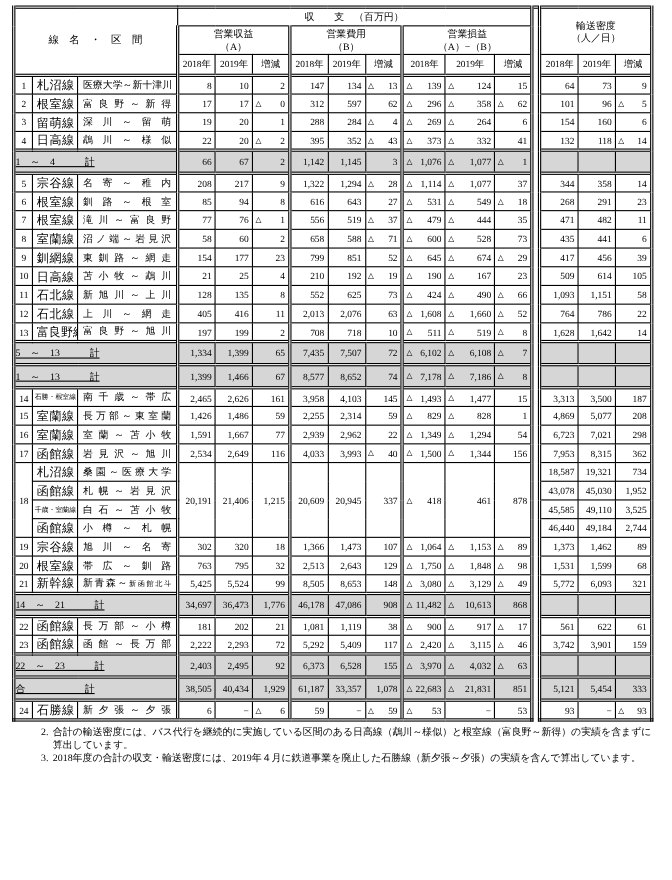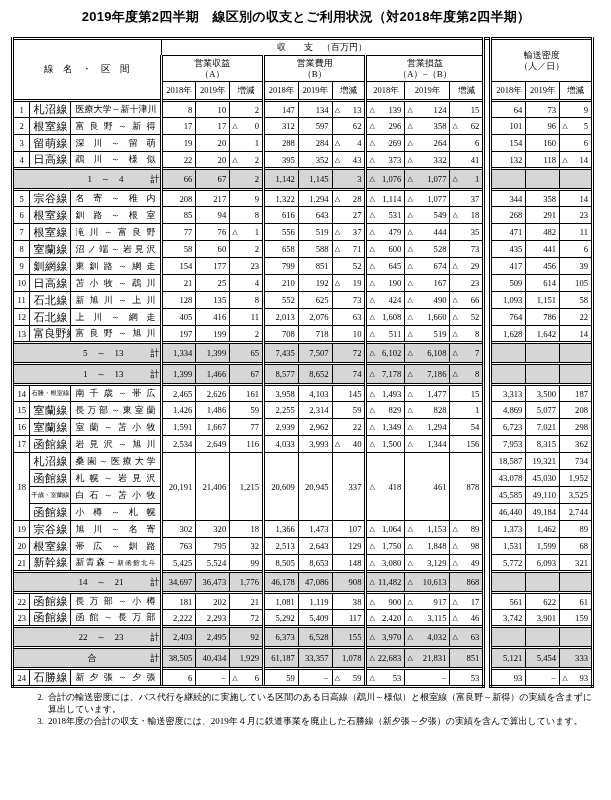--- a/index.html
+++ b/index.html
@@ -25,35 +25,34 @@
   .gap{border-top:none !important;border-bottom:none !important;
        border-left:none;border-right:none;background:#fff !important;}
   .dr{height:17px;}
   .sub{height:21px;}
   .sub td{background:#d6d6d6;}
   .no{text-align:center;font-size:8.6px;}
   .line{text-align:justify;text-align-last:justify;padding:0 3px;font-size:11px;}
   .line.small{font-size:6.3px;text-align:center;text-align-last:center;padding:0 1px;}
   .sec{text-align:justify;text-align-last:justify;padding:0 4px;font-size:9px;}
   .sec .sm{font-size:6.5px;}
-  .sub-label{text-align:right;font-size:9px;}
+  .sub-label{text-align:left;font-size:9px;text-decoration:underline;}
   .vc{font-size:8.6px;}
   .vc.num{text-align:right;padding-right:3px;}
   .tw{display:flex;justify-content:space-between;align-items:center;padding:0 3px 0 2px;}
   .tri{font-size:7px;}
   .notes{margin-top:4px;font-size:9px;line-height:1.32;}
   .note{display:flex;}
   .nl{width:33px;text-align:right;margin-right:4px;flex:none;}
   .nt{flex:1;white-space:normal;}
 </style>
 </head>
 <body>
 
 <div class="page">
-  <div class="title">2019年度第2四半期　線区別の収支とご利用状況（対2018年度第2四半期）</div>
 
   <table id="main-table">
     <colgroup>
       <col style="width:17px">
         <col style="width:40px">
         <col style="width:88px">
       <col style="width:34px">
         <col style="width:33px">
         <col style="width:33px">
       <col style="width:34px">

